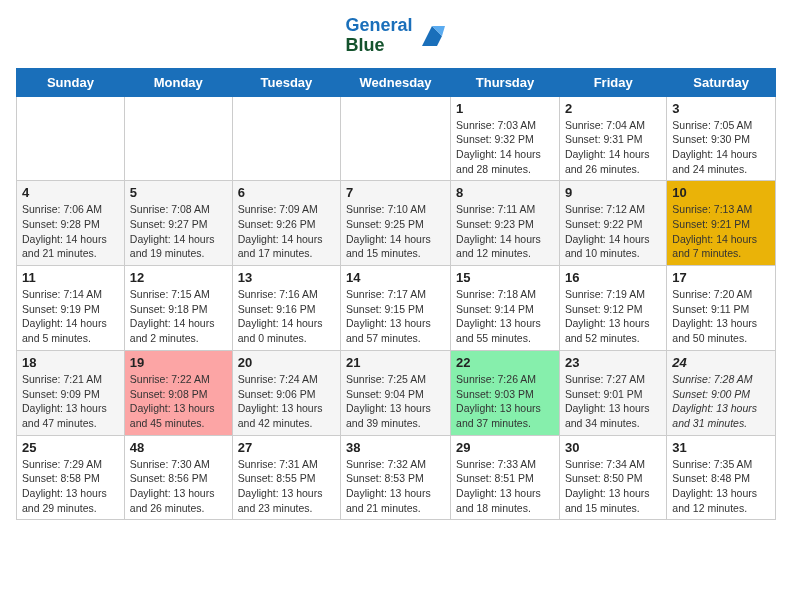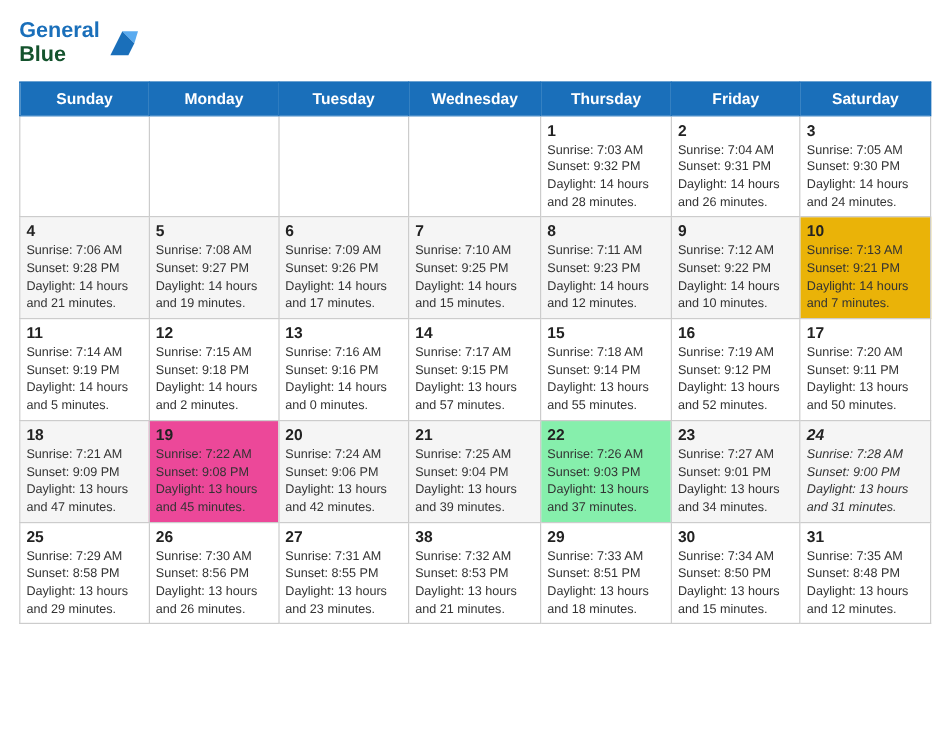--- a/index.html
+++ b/index.html
@@ -5,21 +5,21 @@
     * { box-sizing: border-box; margin: 0; padding: 0; }
     body {
       font-family: Arial, sans-serif;
       background: #fff;
       width: 792px;
       min-height: 612px;
       padding: 16px;
     }
     .header-area {
       display: flex;
-      justify-content: flex-start;
+      justify-content: center;
       align-items: flex-start;
       margin-bottom: 12px;
     }
     .logo {
       display: flex;
       align-items: center;
     }
     .logo-text {
       font-size: 18px;
       font-weight: bold;
@@ -204,21 +204,21 @@
         <td>
           <span class="day-num">17</span>
           <div class="day-info">Sunrise: 7:20 AM<br>Sunset: 9:11 PM<br>Daylight: 13 hours and 50 minutes.</div>
         </td>
       </tr>
       <tr>
         <td style="background: rgb(245, 245, 245);">
           <span class="day-num">18</span>
           <div class="day-info">Sunrise: 7:21 AM<br>Sunset: 9:09 PM<br>Daylight: 13 hours and 47 minutes.</div>
         </td>
-        <td style="background: #ec4899;">
+        <td style="background: #fca5a5;">
           <span class="day-num">19</span>
           <div class="day-info">Sunrise: 7:22 AM<br>Sunset: 9:08 PM<br>Daylight: 13 hours and 45 minutes.</div>
         </td>
         <td style="background: rgb(245, 245, 245);">
           <span class="day-num">20</span>
           <div class="day-info">Sunrise: 7:24 AM<br>Sunset: 9:06 PM<br>Daylight: 13 hours and 42 minutes.</div>
         </td>
         <td style="background: rgb(245, 245, 245);">
           <span class="day-num">21</span>
           <div class="day-info">Sunrise: 7:25 AM<br>Sunset: 9:04 PM<br>Daylight: 13 hours and 39 minutes.</div>
@@ -235,21 +235,21 @@
           <span class="day-num">24</span>
           <div class="day-info">Sunrise: 7:28 AM<br>Sunset: 9:00 PM<br>Daylight: 13 hours and 31 minutes.</div>
         </td>
       </tr>
       <tr>
         <td>
           <span class="day-num">25</span>
           <div class="day-info">Sunrise: 7:29 AM<br>Sunset: 8:58 PM<br>Daylight: 13 hours and 29 minutes.</div>
         </td>
         <td>
-          <span class="day-num">26</span>
+          <span class="day-num">48</span>
           <div class="day-info">Sunrise: 7:30 AM<br>Sunset: 8:56 PM<br>Daylight: 13 hours and 26 minutes.</div>
         </td>
         <td>
           <span class="day-num">27</span>
           <div class="day-info">Sunrise: 7:31 AM<br>Sunset: 8:55 PM<br>Daylight: 13 hours and 23 minutes.</div>
         </td>
         <td>
           <span class="day-num">38</span>
           <div class="day-info">Sunrise: 7:32 AM<br>Sunset: 8:53 PM<br>Daylight: 13 hours and 21 minutes.</div>
         </td>

